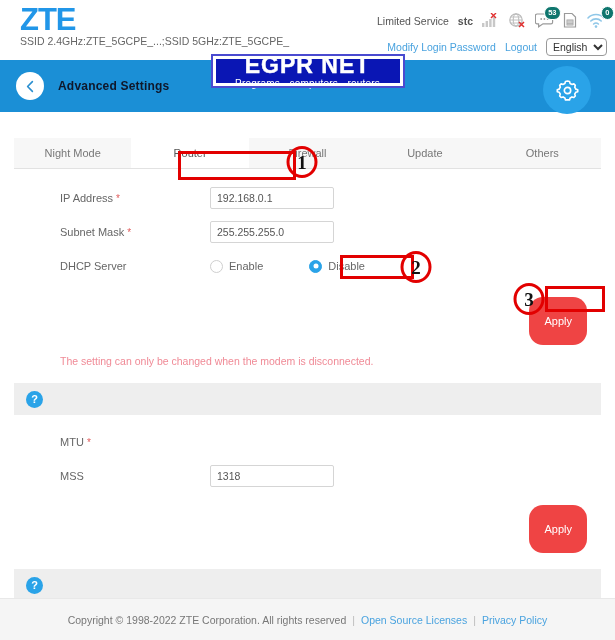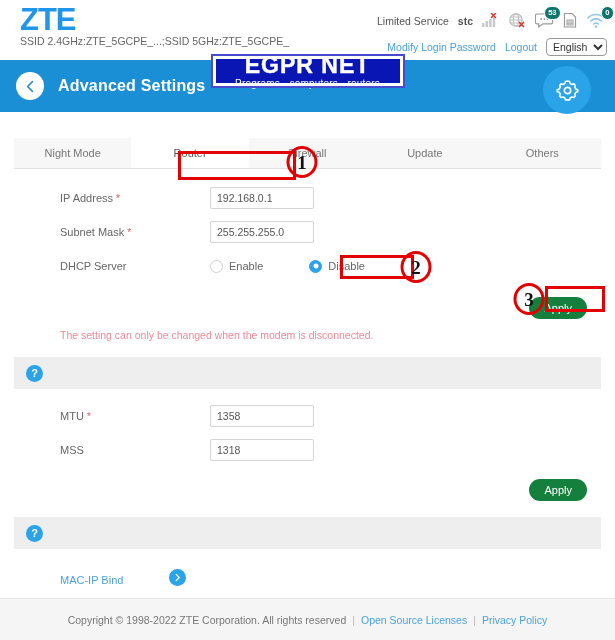--- a/index.html
+++ b/index.html
@@ -54,21 +54,21 @@
   .banner {
     position:relative; height:52px;
     background:#1b8fd6; display:flex; align-items:center;
   }
   .back-circle {
     margin-left:16px; width:28px; height:28px; border-radius:50%;
     background:#fff; display:flex; align-items:center; justify-content:center;
     flex:0 0 auto;
   }
   .banner-title {
-    margin-left:14px; color:#ffffff; font-size:16px; font-weight:bold;
+    margin-left:14px; color:#0f172a; font-size:12px; font-weight:bold;
     letter-spacing:.2px;
   }
   .egpr-logo {
     position:absolute; left:50%; top:-4px; transform:translateX(-50%);
     width:190px; height:30px; background:#0a16b4;
     border:3px solid #fff; outline:2px solid #4a4ad0;
     display:flex; flex-direction:column; align-items:center; justify-content:center;
     z-index:5;
   }
   .egpr-title {
@@ -102,41 +102,41 @@
   }
   .tab.active { background:#ffffff; color:#555; }
 
   .row {
     display:flex; align-items:center;
     margin:0 0 0 60px; height:34px;
   }
   .row-label { width:150px; font-size:11px; color:#666; }
   .req { color:#e05c5c; font-size:10px; }
   .field {
-    width:104px; height:22px; border:1px solid #d5d5d5; background:#fff;
+    width:124px; height:22px; border:1px solid #d5d5d5; background:#fff;
     font-size:10.5px; color:#555; padding:0 6px; border-radius:2px;
     font-family:"Liberation Sans", sans-serif;
   }
   .radio-group { display:flex; align-items:center; gap:46px; }
   .radio-item { display:flex; align-items:center; gap:6px; font-size:11px; color:#666; }
   .rdo {
     width:13px; height:13px; border-radius:50%;
     border:1px solid #cfcfcf; background:#fff; display:inline-block;
     position:relative; flex:0 0 auto;
   }
   .rdo.on { border-color:#2aa3e8; background:#2aa3e8; }
   .rdo.on::after {
     content:""; position:absolute; left:50%; top:50%;
     transform:translate(-50%,-50%);
     width:5px; height:5px; border-radius:50%; background:#fff;
   }
 
   .apply-btn {
-    background:#15803d; color:#fff; border:none; border-radius:14px;
-    font-size:11px; padding:5px 15px; cursor:pointer;
+    background:#ef4444; color:#fff; border:none; border-radius:14px;
+    font-size:11px; padding:18px 15px; cursor:pointer;
     font-family:"Liberation Sans", sans-serif;
   }
   .apply-wrap { display:flex; justify-content:flex-end; padding-right:28px; }
 
   .warning {
     margin:10px 0 0 60px; font-size:10.5px; color:#f08a96;
   }
 
   .help-bar {
     margin:16px 14px 0 14px; height:32px; background:#eeeeee;
@@ -325,21 +325,20 @@
     <span class="qmark">?</span>
   </div>
 
   <div style="height:10px"></div>
 
   <div class="row">
     <div class="row-label">
       <span>MTU</span>
       <span class="req">*</span>
     </div>
-    <input class="field" type="text" value="1358" style="">
   </div>
 
   <div class="row">
     <div class="row-label">MSS</div>
     <input class="field" type="text" value="1318" style="">
   </div>
 
   <div style="height:12px"></div>
 
   <div class="apply-wrap">

